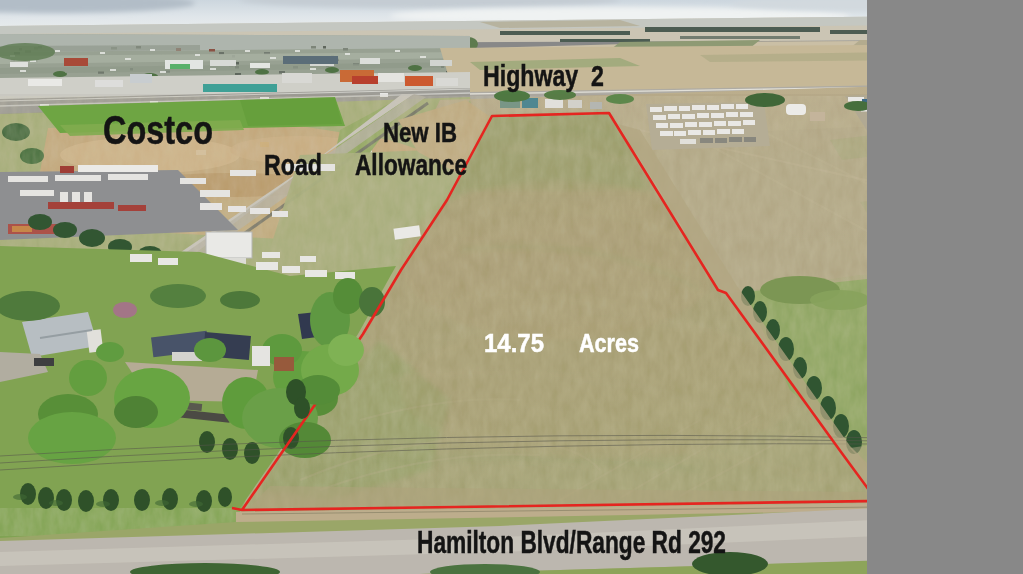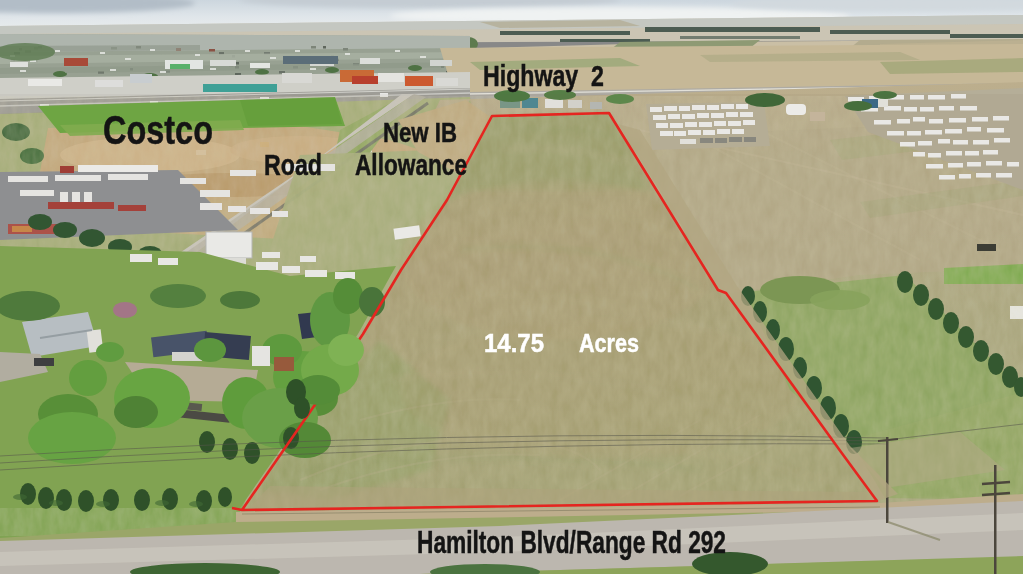--- a/index.html
+++ b/index.html
@@ -1,16 +1,16 @@
 <!DOCTYPE html>
 <html><head>
 <meta charset="utf-8">
 <style>
 html,body{margin:0;padding:0;background:#888;}
-#stage{position:relative;width:1023px;height:574px;overflow:hidden;font-family:"Liberation Sans",sans-serif;}
+#stage{position:relative;width:867px;height:574px;overflow:hidden;font-family:"Liberation Sans",sans-serif;}
 </style>
 </head>
 <body>
 <div id="stage">
 <svg width="1023" height="574" viewBox="0 0 1023 574" xmlns="http://www.w3.org/2000/svg">
 <defs>
 <linearGradient id="skyG" x1="0" y1="0" x2="0" y2="1">
 <stop offset="0" stop-color="#ccd6de"></stop>
 <stop offset="0.5" stop-color="#e0e6ea"></stop>
 <stop offset="1" stop-color="#ebeeed"></stop>

